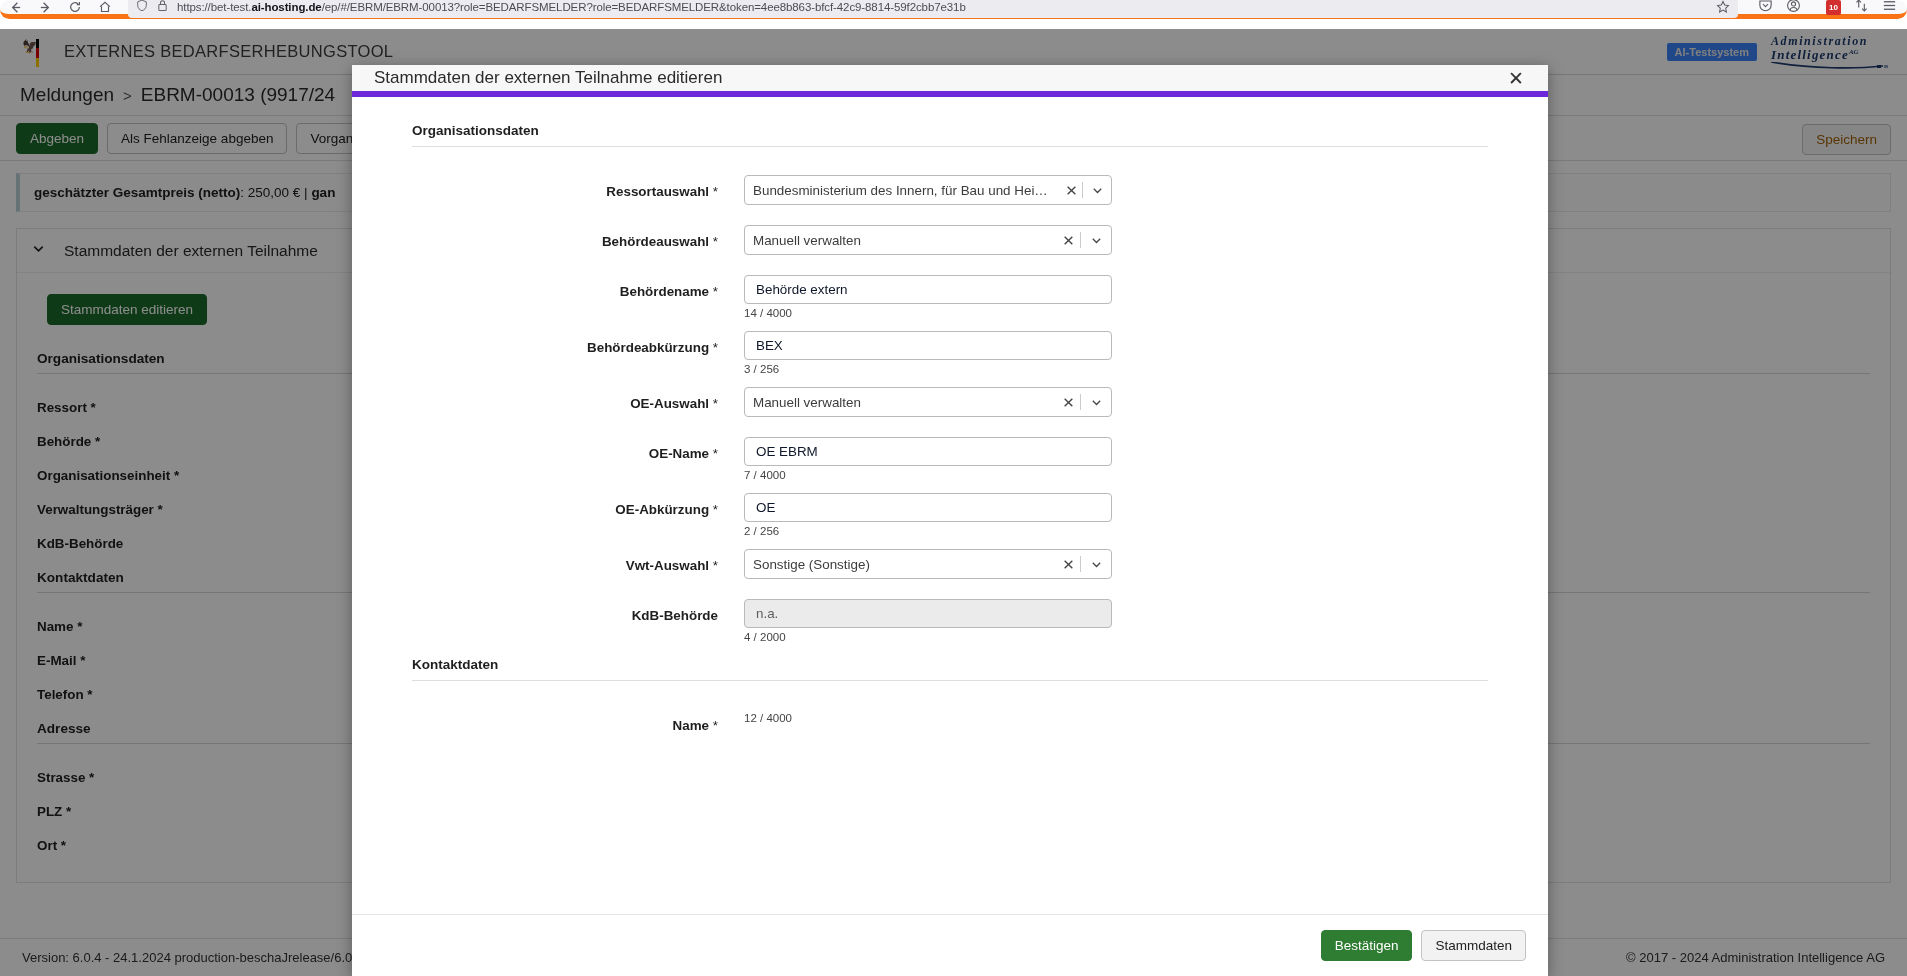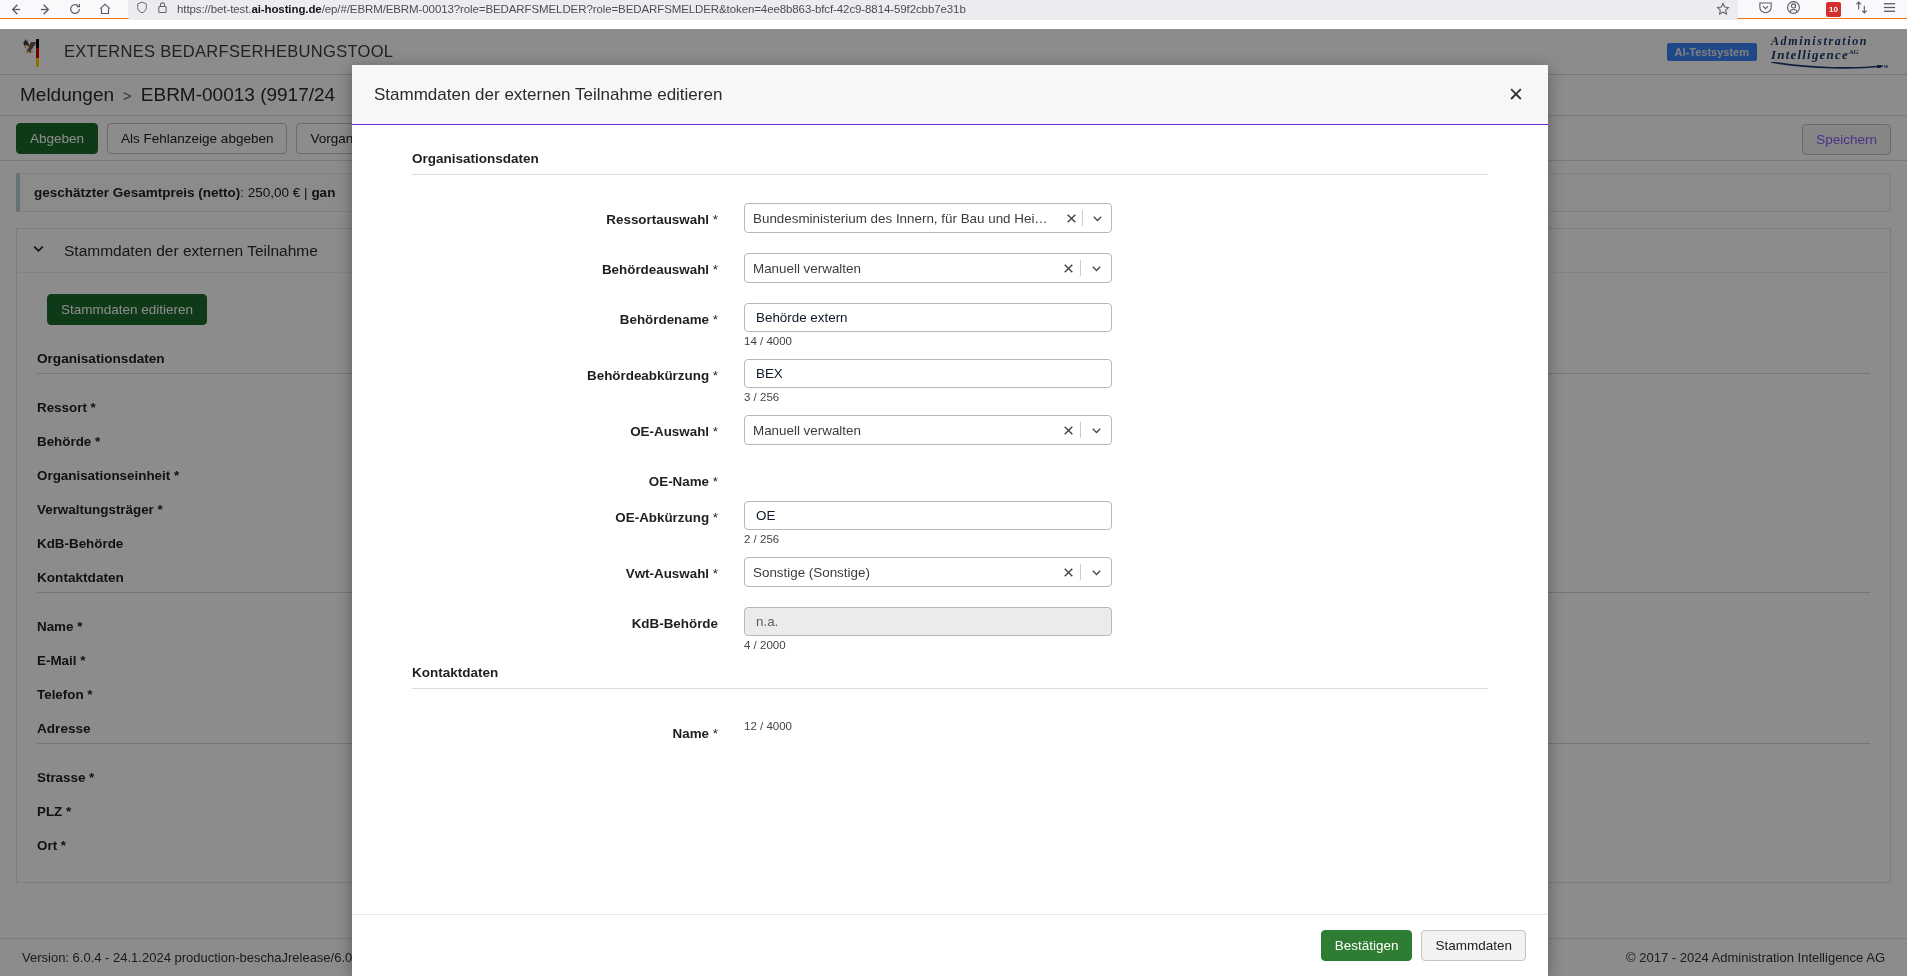--- a/index.html
+++ b/index.html
@@ -9,22 +9,22 @@
     overflow: hidden;
     font-family: "Liberation Sans", sans-serif;
     background: #ffffff;
   }
 
   
   #browser-chrome {
     position: absolute; top: 0; left: 0;
     width: 1907px; height: 19px;
     background: #f9f9fb;
-    border-bottom: 1px solid #f97316;
-    display: flex; align-items: center;
+    border-bottom: 5px solid #f97316;
+    display: flex; align-items: center; border-radius: 14px;
   }
   .nav-btn {
     width: 30px; height: 24px;
     display: flex; align-items: center; justify-content: center;
     color: #5b5b66; flex: none;
   }
   .nav-btn svg { display: block; }
   #urlbar-wrap {
     flex: 1 1 auto;
     height: 21px;
@@ -109,21 +109,21 @@
   .btn {
     font-family: "Liberation Sans", sans-serif;
     font-size: 13.5px;
     padding: 7px 13px;
     border-radius: 4px;
     border: 1px solid #c3c3c3;
     background: #fff; color: #222;
     cursor: pointer; white-space: nowrap;
   }
   .btn-primary { background: #1d6b2b; border-color: #1d6b2b; color: #fff; }
-  #save-button { position: absolute; right: 16px; top: 8px; background:#f4f4f4; color:#8b5cf6;}
+  #save-button { position: absolute; right: 16px; top: 8px; background:#f4f4f4; color:#a16207;}
 
   #price-banner {
     margin: 12px 16px 0 16px;
     border-left: 4px solid #b9cfd8;
     background: #fdfdfd;
     border-top: 1px solid #e9e9e9; border-right: 1px solid #e9e9e9; border-bottom: 1px solid #e9e9e9;
     padding: 11px 14px;
     font-size: 13.5px; color: #222;
   }
   #price-banner b { font-weight: bold; }
@@ -167,23 +167,23 @@
   
   #modal {
     position: absolute;
     left: 352px; top: 65px;
     width: 1196px; height: 911px;
     background: #fff;
     box-shadow: 0 3px 14px rgba(0,0,0,.35);
     display: flex; flex-direction: column;
   }
   #modal-header {
-    height: 60px; flex: none;
+    height: 32px; flex: none;
     background: #f7f7f7;
-    border-bottom: 1px solid #6d28d9;
+    border-bottom: 6px solid #6d28d9;
     display: flex; align-items: center;
     padding: 0 22px;
   }
   #modal-title { font-size: 17px; color: #2b2b2b; }
   #modal-close {
     margin-left: auto; font-size: 19px; color: #333;
     cursor: pointer; line-height: 1; padding: 4px 2px;
   }
   #modal-body {
     flex: 1 1 auto;
@@ -499,20 +499,24 @@
                 <svg width="13" height="13" viewBox="0 0 14 14" fill="none" stroke="currentColor" stroke-width="1.4">
                   <path d="M3 5.2 L7 9.2 L11 5.2"></path>
                 </svg>
               </span>
             </div>
             <div class="spacer-8"></div>
           </div>
         </div>
         <div class="frow">
           <div class="flabel">OE-Name<span class="req"> *</span></div>
+          <div class="fctrl">
+            <div class="inp">OE EBRM</div>
+            <div class="counter">7 / 4000</div>
+          </div>
         </div>
         <div class="frow">
           <div class="flabel">OE-Abkürzung<span class="req"> *</span></div>
           <div class="fctrl">
             <div class="inp">OE</div>
             <div class="counter">2 / 256</div>
           </div>
         </div>
         <div class="frow">
           <div class="flabel">Vwt-Auswahl<span class="req"> *</span></div>

